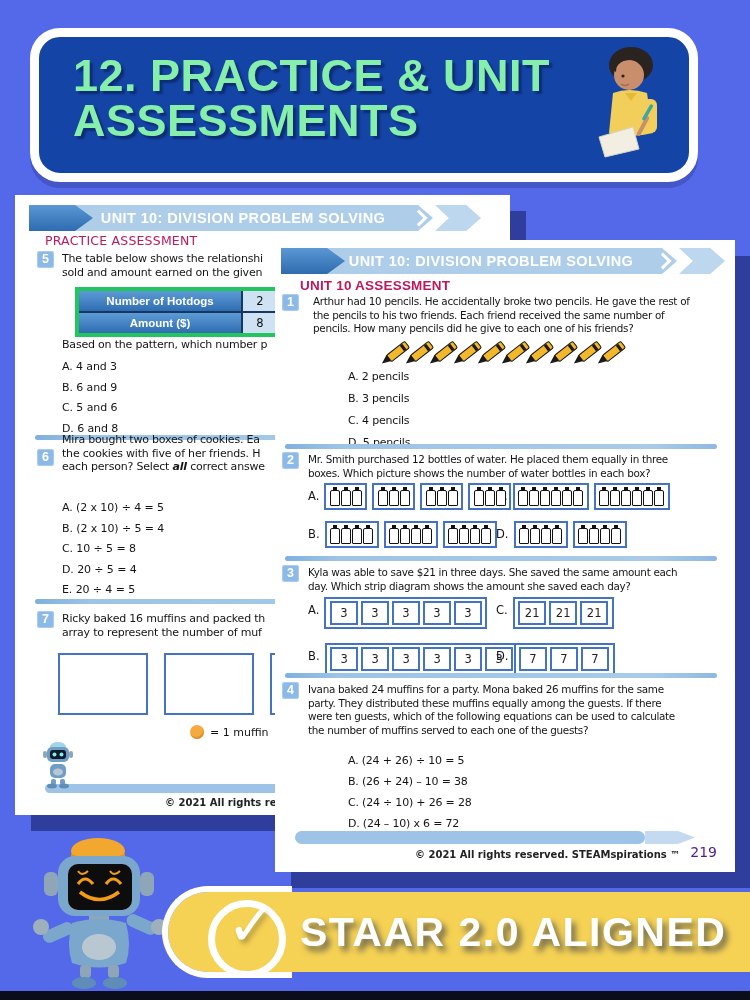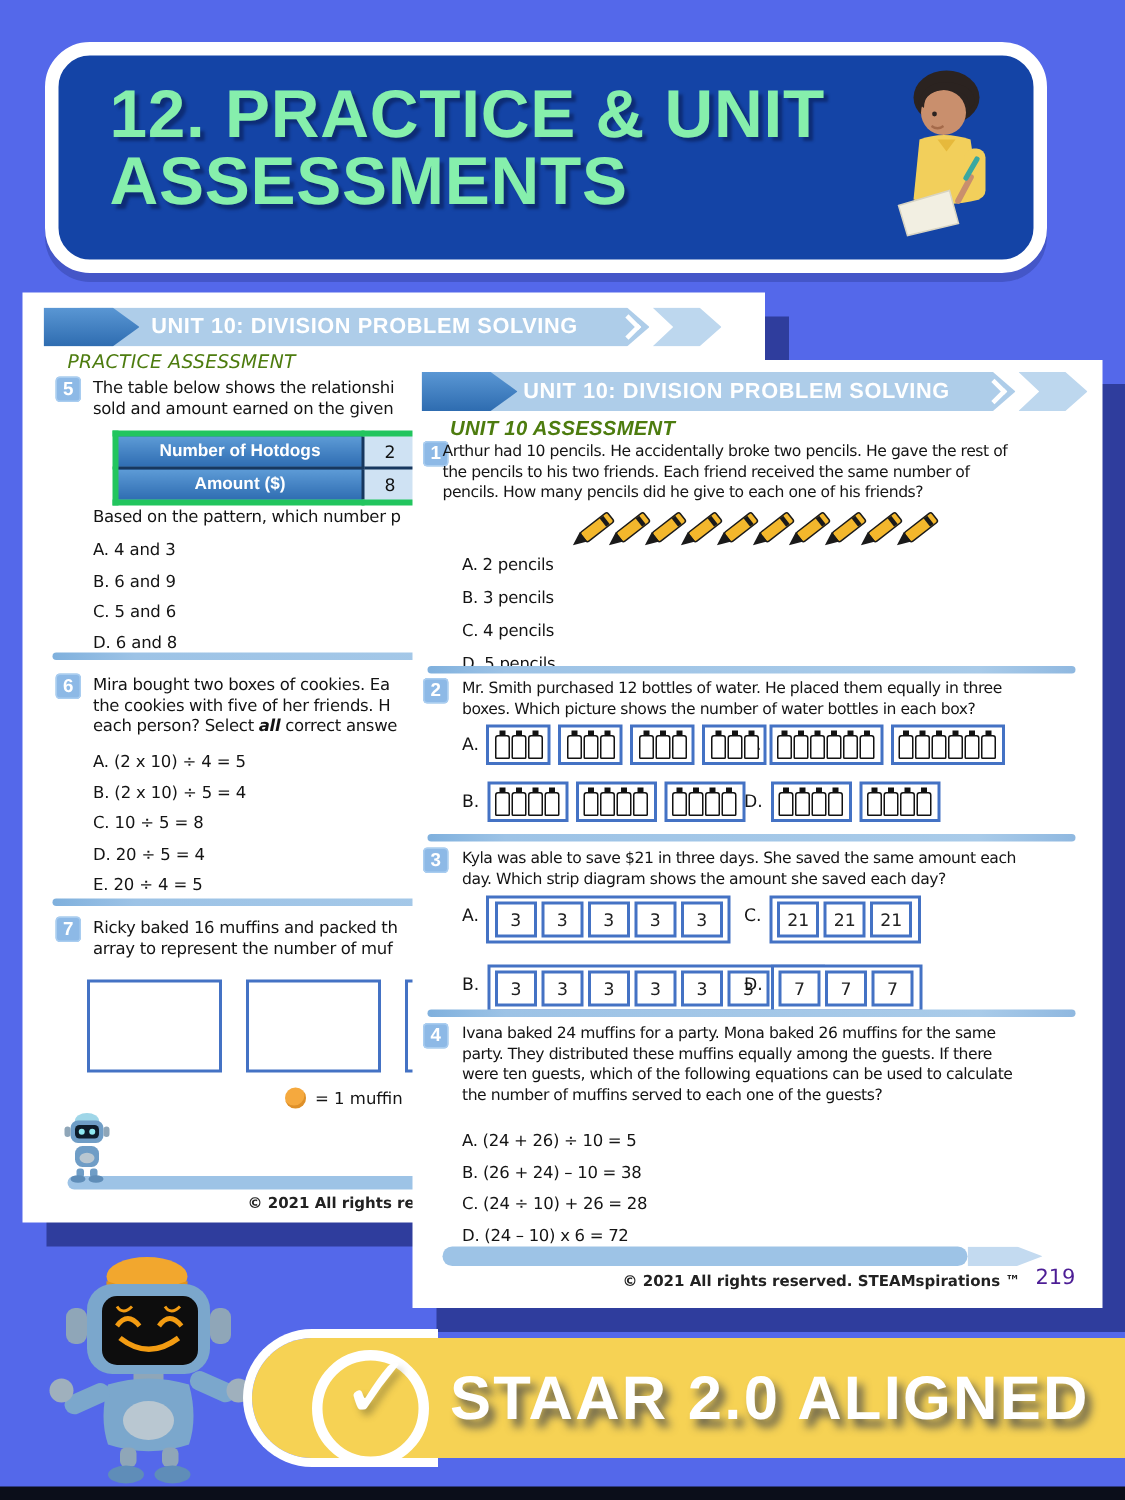--- a/index.html
+++ b/index.html
@@ -16,34 +16,34 @@
   .right-page{left:275px;top:240px;width:460px;height:632px;z-index:3;}
 
   
   .ws-banner{position:absolute;height:14px;}
   .wsb-band{position:absolute;left:24px;right:48px;top:0;height:26px;background:#aecde9;clip-path:polygon(0 0,calc(100% - 15px) 0,100% 50%,calc(100% - 15px) 100%,0 100%);display:flex;align-items:center;justify-content:center;}
   .wsb-band span{color:#ffffff;font-weight:bold;font-family:"Liberation Sans",sans-serif;font-size:14.5px;letter-spacing:0.4px;white-space:nowrap;}
   .wsb-dark{position:absolute;left:0;top:0;width:64px;height:26px;background:linear-gradient(180deg,#5a97d4,#2e6cb0);clip-path:polygon(0 0,72% 0,100% 50%,72% 100%,0 100%);}
   .wsb-chev{position:absolute;right:56px;top:7px;width:9px;height:9px;border-top:3px solid #fff;border-right:3px solid #fff;transform:rotate(45deg);}
   .wsb-tail{position:absolute;right:0;top:0;width:46px;height:26px;background:#bdd7ee;clip-path:polygon(0 0,68% 0,100% 50%,68% 100%,0 100%,30% 50%);}
 
-  .section-title{position:absolute;font-style:italic;font-size:12.5px;color:#4d7c0f;letter-spacing:0.2px;}
+  .section-title{position:absolute;font-size:12.5px;color:#be185d;letter-spacing:0.2px;}
   .bold-title{font-weight:bold;font-family:"Liberation Sans",sans-serif;font-size:13.5px;}
 
   .tile{position:absolute;width:17px;height:17px;background:#8db9e6;box-shadow:inset 0 0 0 1px #a9cdf0;color:#fff;font-weight:bold;font-size:12.5px;line-height:17px;text-align:center;border-radius:3px;font-family:"Liberation Sans",sans-serif;}
 
   .qtext{position:absolute;color:#141414;}
   .left-page .qtext{font-size:11px;letter-spacing:-0.2px;line-height:13.5px;}
   .right-page .qtext{font-size:10.4px;letter-spacing:-0.3px;line-height:13.6px;}
   .qline{white-space:nowrap;}
 
   .choices{position:absolute;color:#141414;}
   .choice{white-space:nowrap;}
   .left-page .choice{font-size:11px;margin-bottom:7.5px;letter-spacing:-0.1px;}
-  .right-page .choice{font-size:11px;margin-bottom:9px;letter-spacing:-0.2px;}
+  .right-page .choice{font-size:11px;margin-bottom:9px;letter-spacing:-0.2px;margin-left:40px;}
   .right-page .choices-q4 .choice{margin-bottom:8px;}
 
   .divider{position:absolute;height:5px;border-radius:3px;background:linear-gradient(90deg,#7fb0dd,#9dc3e6 12%,#a9cbe9 85%,#8fb8e0);}
 
   
   .hot-table{position:absolute;border:4px solid #22c55e;border-collapse:collapse;}
   .hot-table td{border:2px solid #17375e;height:20px;padding:0;}
   .hot-table .th{width:162px;background:linear-gradient(180deg,#5d9bd6,#2f6db2);color:#fff;font-weight:bold;font-size:11.5px;text-align:center;font-family:"Liberation Sans",sans-serif;}
   .hot-table .tv{width:34px;background:#cfe2f3;font-size:11.5px;text-align:center;color:#111;}
   .hot-table .tf{width:90px;background:#cfe2f3;}
@@ -150,21 +150,21 @@
   <div class="choices" style="left:47px;top:165px;">
       <div class="choice">A. 4 and 3</div>
       <div class="choice">B. 6 and 9</div>
       <div class="choice">C. 5 and 6</div>
       <div class="choice">D. 6 and 8</div>
     </div>
 
   <div class="divider" style="left:20px;top:240px;width:460px;"></div>
 
   <div class="tile" style="left:22px;top:254px;">6</div>
-  <div class="qtext" style="left:47px;top:255px;">
+  <div class="qtext" style="left:47px;top:238px;">
     <div class="qline">Mira bought two boxes of cookies. Ea</div>
     <div class="qline">the cookies with five of her friends. H</div>
     <div class="qline"><span>each person? Select </span><span style="font-weight:bold;font-style:italic;">all</span><span> correct answe</span></div>
   </div>
   <div class="choices" style="left:47px;top:306px;">
       <div class="choice">A. (2 x 10) ÷ 4 = 5</div>
       <div class="choice">B. (2 x 10) ÷ 5 = 4</div>
       <div class="choice">C. 10 ÷ 5 = 8</div>
       <div class="choice">D. 20 ÷ 5 = 4</div>
       <div class="choice">E. 20 ÷ 4 = 5</div>
@@ -211,21 +211,21 @@
     <div class="wsb-band">
         <span>UNIT 10: DIVISION PROBLEM SOLVING</span>
       </div>
     <div class="wsb-dark"></div>
     <div class="wsb-chev"></div>
     <div class="wsb-tail"></div>
   </div>
   <div class="section-title bold-title" style="left:25px;top:38px;">UNIT 10 ASSESSMENT</div>
 
   <div class="tile" style="left:7px;top:54px;">1</div>
-  <div class="qtext" style="left:20px;top:55px;">
+  <div class="qtext" style="left:38px;top:55px;">
     <div class="qline">Arthur had 10 pencils. He accidentally broke two pencils. He gave the rest of</div>
     <div class="qline">the pencils to his two friends. Each friend received the same number of</div>
     <div class="qline">pencils. How many pencils did he give to each one of his friends?</div>
   </div>
   <div class="pencil-row" style="left:110px;top:97px;">
       <span class="pencil-wrap">
         <span class="pencil"></span>
       </span>
       <span class="pencil-wrap">
         <span class="pencil"></span>

